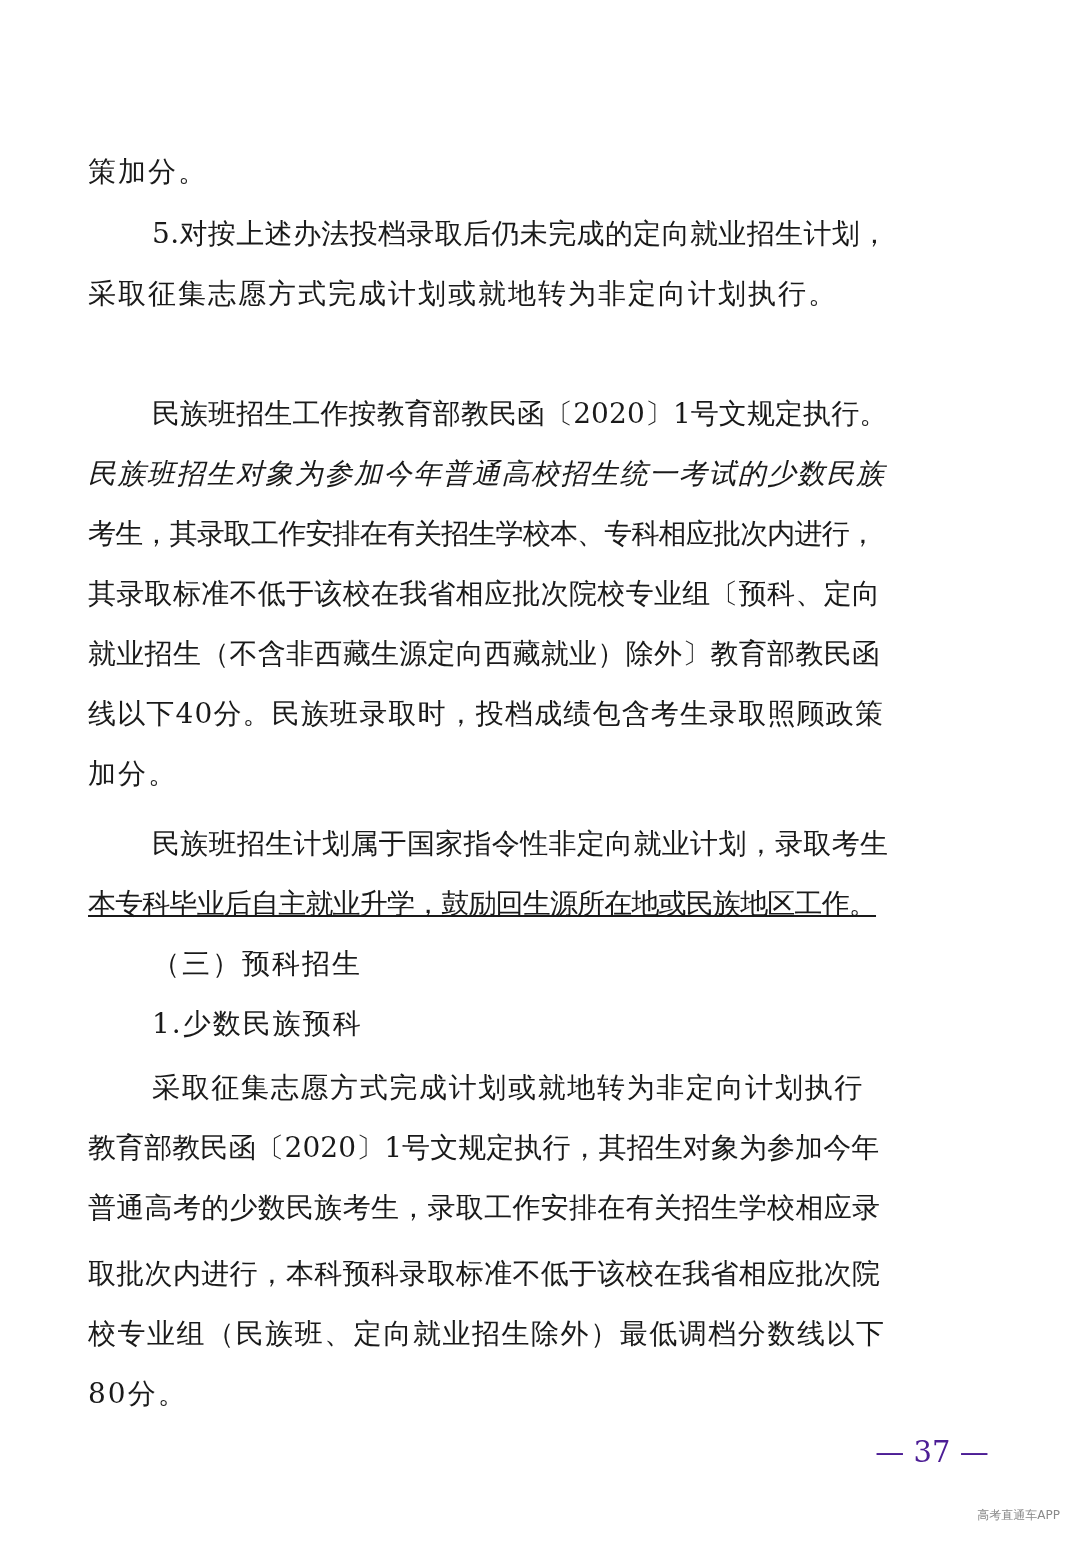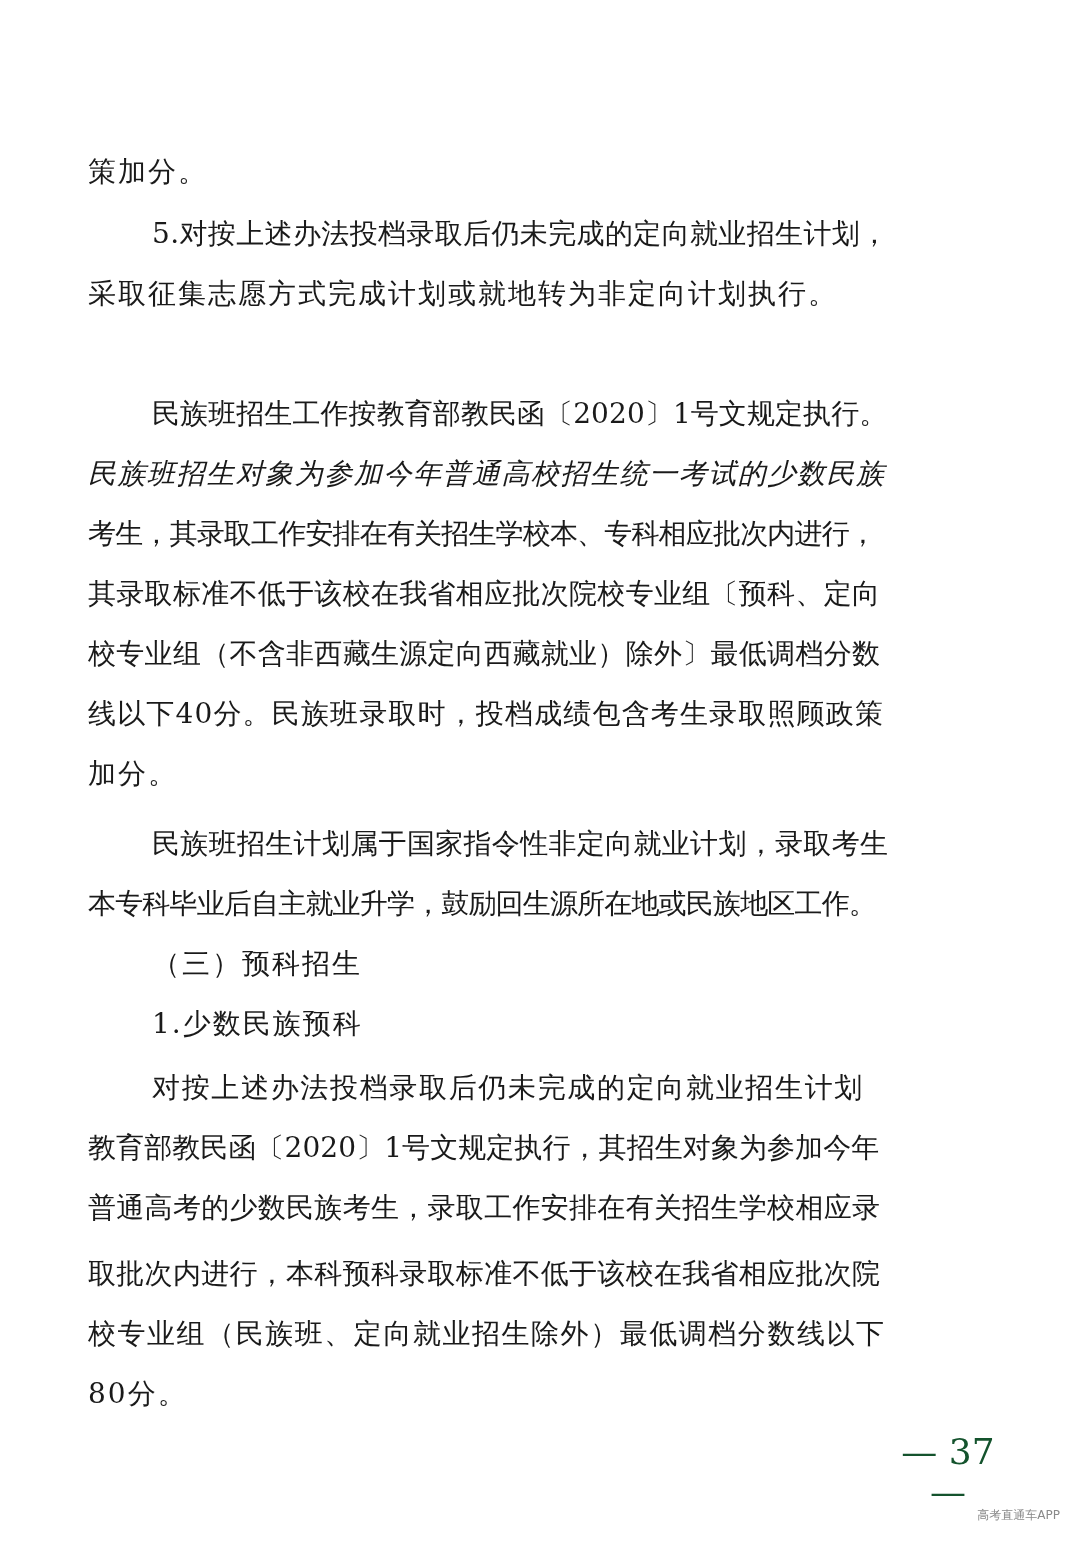--- a/index.html
+++ b/index.html
@@ -9,47 +9,47 @@
   }
   .page { position: absolute; left: 0; top: 0; width: 1080px; height: 1556px; }
   .line {
     position: absolute; left: 88px; width: 904px; height: 44px; line-height: 44px;
     font-size: 28px; white-space: nowrap; text-align: justify; text-align-last: justify;
   }
   .line.short { text-align-last: left; }
   .line.indent { left: 152px; width: 840px; }
   .page-number {
     position: absolute; top: 1432px; left: 872px; width: 120px; height: 40px;
-    font-size: 36px; line-height: 40px; text-align: center; color: #14532d; margin-left: 16px;
+    font-size: 29px; line-height: 40px; text-align: center; color: #4c1d95;
   }
   .watermark {
     position: absolute; top: 1500px; left: 900px; width: 160px; height: 30px;
     font-family: "DejaVu Sans", "Liberation Sans", sans-serif; font-size: 12px;
     line-height: 30px; color: #8a8a8a; text-align: right;
   }
 </style>
 </head>
 <body>
 
 <div class="page">
   <div class="line short" style="top: 150px; letter-spacing: 2px;">策加分。</div>
   <div class="line indent" style="top: 212px; letter-spacing: 0.364183px; text-align-last: left;">5.对按上述办法投档录取后仍未完成的定向就业招生计划，</div>
   <div class="line short" style="top: 272px; letter-spacing: 2px;">采取征集志愿方式完成计划或就地转为非定向计划执行。</div>
   <div class="line indent" style="top: 392px; letter-spacing: 0.0815972px; text-align-last: left;">民族班招生工作按教育部教民函〔2020〕1号文规定执行。</div>
   <div class="line" style="top: 452px; letter-spacing: 1.53846px; text-align-last: left; font-style: italic;">民族班招生对象为参加今年普通高校招生统一考试的少数民族</div>
   <div class="line" style="top: 512px; letter-spacing: -0.827586px; text-align-last: left;">考生，其录取工作安排在有关招生学校本、专科相应批次内进行，</div>
   <div class="line" style="top: 572px; letter-spacing: 0.296296px; text-align-last: left;">其录取标准不低于该校在我省相应批次院校专业组〔预科、定向</div>
-  <div class="line" style="top: 632px; letter-spacing: 0.296296px; text-align-last: left;">校专业组（不含非西藏生源定向西藏就业）除外〕最低调档分数</div>
+  <div class="line" style="top: 632px; letter-spacing: 0.296296px; text-align-last: left;">就业招生（不含非西藏生源定向西藏就业）除外〕教育部教民函</div>
   <div class="line" style="top: 692px; letter-spacing: 1.15856px; text-align-last: left;">线以下40分。民族班录取时，投档成绩包含考生录取照顾政策</div>
   <div class="line indent" style="top: 822px; letter-spacing: 0.32px; text-align-last: left;">民族班招生计划属于国家指令性非定向就业计划，录取考生</div>
   <div class="line short" style="top: 752px; letter-spacing: 2px;">加分。</div>
-  <div class="line" style="top: 882px; letter-spacing: -0.827586px; text-align-last: left;">本专科毕业后自主就业升学，鼓励回生源所在地或民族地区工作。</div>
+  <div class="line" style="top: 882px; letter-spacing: -0.827586px; text-align-last: left; text-decoration: underline;">本专科毕业后自主就业升学，鼓励回生源所在地或民族地区工作。</div>
   <div class="line indent short" style="top: 942px; letter-spacing: 2px;">（三）预科招生</div>
   <div class="line indent short" style="top: 1002px; letter-spacing: 2px;">1.少数民族预科</div>
-  <div class="line indent" style="top: 1066px; letter-spacing: 1.66667px; text-align-last: left;">对按上述办法投档录取后仍未完成的定向就业招生计划</div>
+  <div class="line indent" style="top: 1066px; letter-spacing: 1.66667px; text-align-last: left;">采取征集志愿方式完成计划或就地转为非定向计划执行</div>
   <div class="line" style="top: 1126px; letter-spacing: 0.0759698px; text-align-last: left;">教育部教民函〔2020〕1号文规定执行，其招生对象为参加今年</div>
   <div class="line" style="top: 1186px; letter-spacing: 0.296296px; text-align-last: left;">普通高考的少数民族考生，录取工作安排在有关招生学校相应录</div>
   <div class="line" style="top: 1252px; letter-spacing: 0.296296px; text-align-last: left;">取批次内进行，本科预科录取标准不低于该校在我省相应批次院</div>
   <div class="line" style="top: 1312px; letter-spacing: 1.53846px; text-align-last: left;">校专业组（民族班、定向就业招生除外）最低调档分数线以下</div>
   <div class="line short" style="top: 1372px; letter-spacing: 2px;">80分。</div>
 
   <div class="page-number">— 37 —</div>
   <div class="watermark">高考直通车APP</div>
 </div>
 

